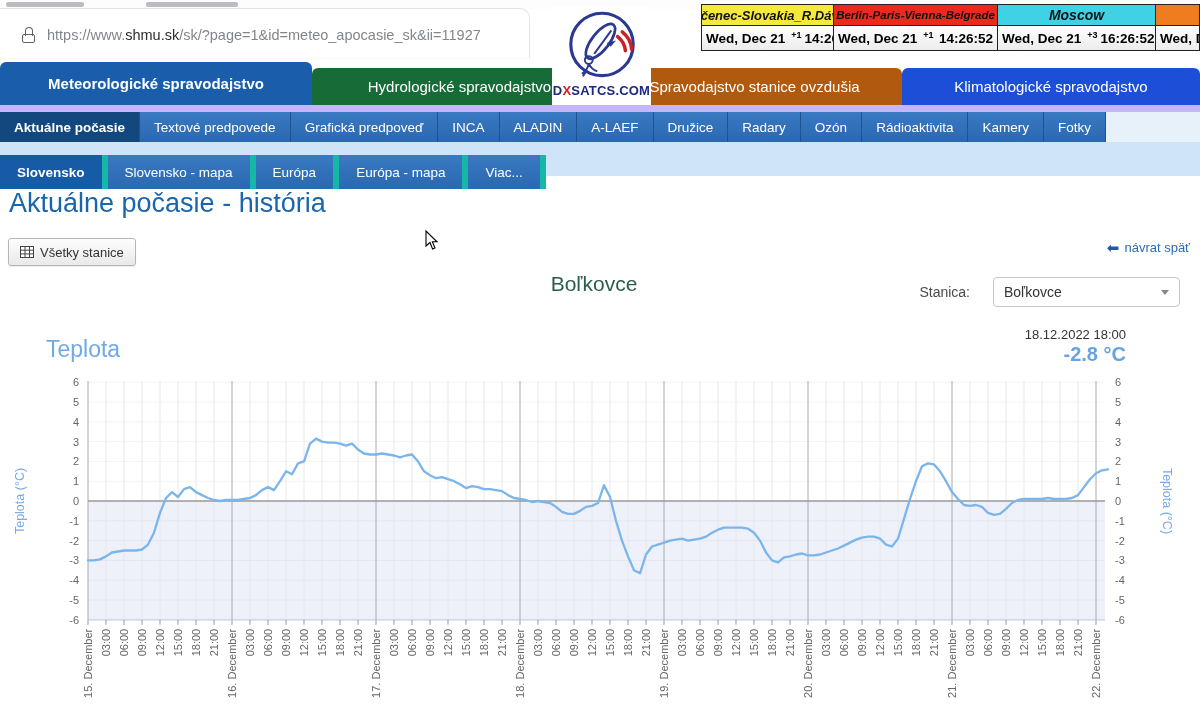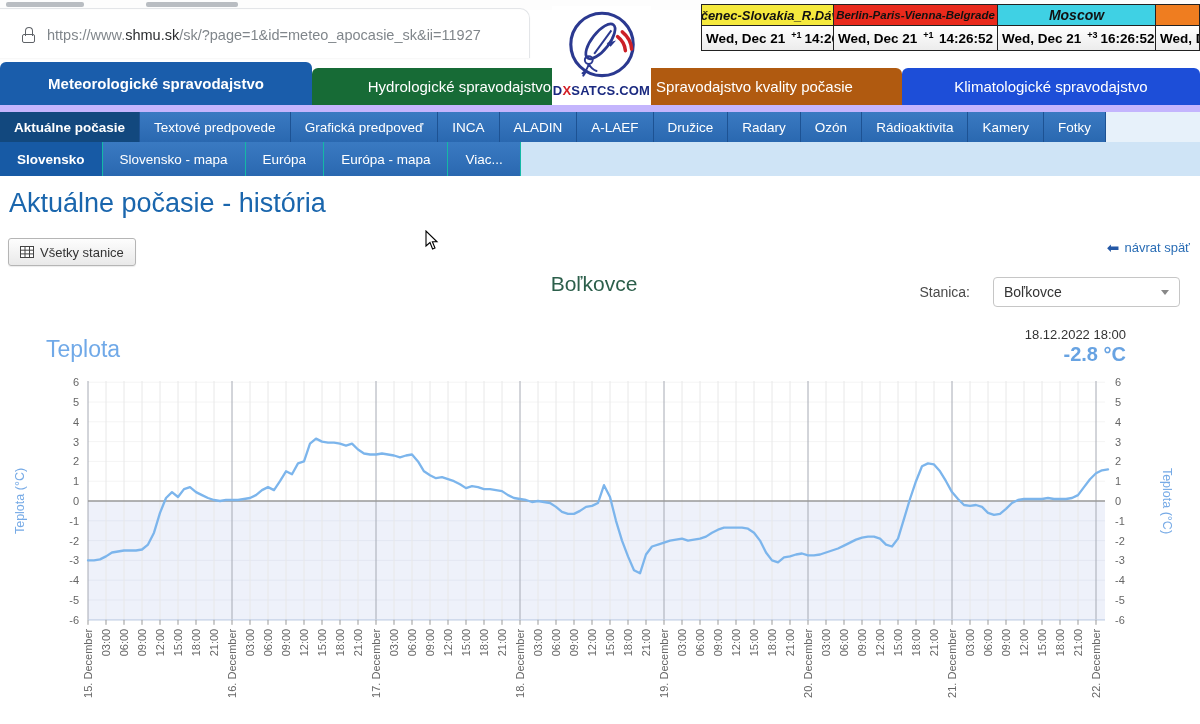--- a/index.html
+++ b/index.html
@@ -42,21 +42,21 @@
     border-radius:6px 6px 0 0; cursor:default; }
   .main-tab.active { height:43px; font-weight:bold; }
   .subnav { position:absolute; left:0; top:105px; width:1200px; height:37px; display:flex;
     background:#2f6fb7; border-top:7px solid #c4b5fd; }
   .sub-tab { height:100%; display:flex; align-items:center; padding:0 14px; color:#fff; font-size:13.5px;
     border-right:1px solid #1d5293; background:linear-gradient(#3a7ac2,#2a68b0); white-space:nowrap; }
   .sub-tab.active { background:#12487e; font-weight:bold; }
   .sub-fill { flex:1; background:#e7f1fa; }
   .thirdnav { position:absolute; left:0; top:142px; width:1200px; height:34px; display:flex; background:#cfe4f6; }
   .third-tab { height:100%; display:flex; align-items:center; padding:0 17px; color:#fff; font-size:13.5px;
-    border-right:1px solid #14b8a6; background:linear-gradient(#3a7ac2,#2a68b0); white-space:nowrap; }
+    border-right:6px solid #14b8a6; background:linear-gradient(#3a7ac2,#2a68b0); white-space:nowrap;margin-top:13px; }
   .third-tab.active { background:#175aa5; font-weight:bold; }
   .third-fill { flex:1; background:#cfe4f6; }
   
   .page-title { position:absolute; left:9px; top:188px; font-size:27px; font-weight:400; color:#1a66ad; }
   .btn-all { position:absolute; left:8px; top:238px; height:28px; display:flex; align-items:center; gap:6px;
     padding:0 11px; font-size:13px; color:#333; background:linear-gradient(#fdfdfd,#e9e9e9);
     border:1px solid #b5b5b5; border-radius:3px; box-shadow:0 1px 1px rgba(0,0,0,0.08); }
   .back-link { position:absolute; right:10px; top:240px; display:flex; align-items:center; gap:5px;
     font-size:13px; color:#2a6db5; }
   .back-arrow { color:#2458a6; font-size:15px; line-height:1; }
@@ -138,21 +138,21 @@
     <path d="M76 30 q11 9 12 22" fill="none" stroke="#cc2027" stroke-width="4.5" stroke-linecap="round"></path>
     <circle cx="33" cy="66" r="5" fill="none" stroke="#2b3990" stroke-width="2.5"></circle>
     <path d="M33 71 q-2 8 -8 12 M33 71 q4 7 10 9 M30 80 l-4 6" fill="none" stroke="#2b3990" stroke-width="2.5" stroke-linecap="round"></path>
   </svg>
   <div class="logo-text"><span>D</span><span class="x">X</span><span>SATCS.COM</span></div>
 </div>
 
 <div class="mainnav" id="mainnav">
     <div class="main-tab active" style="width: 312px; background: rgb(26, 93, 171);">Meteorologické spravodajstvo</div>
     <div class="main-tab" style="width: 295px; background: rgb(23, 107, 54);">Hydrologické spravodajstvo</div>
-    <div class="main-tab" style="width: 295px; background: rgb(176, 90, 16);">Spravodajstvo kvality počasie</div>
+    <div class="main-tab" style="width: 295px; background: rgb(176, 90, 16);">Spravodajstvo stanice ovzdušia</div>
     <div class="main-tab" style="width: 298px; background: #1d4ed8;">Klimatologické spravodajstvo</div>
   </div>
 <div class="subnav" id="subnav">
     <div class="sub-tab active">Aktuálne počasie</div>
     <div class="sub-tab">Textové predpovede</div>
     <div class="sub-tab">Grafická predpoveď</div>
     <div class="sub-tab">INCA</div>
     <div class="sub-tab">ALADIN</div>
     <div class="sub-tab">A-LAEF</div>
     <div class="sub-tab">Družice</div>

